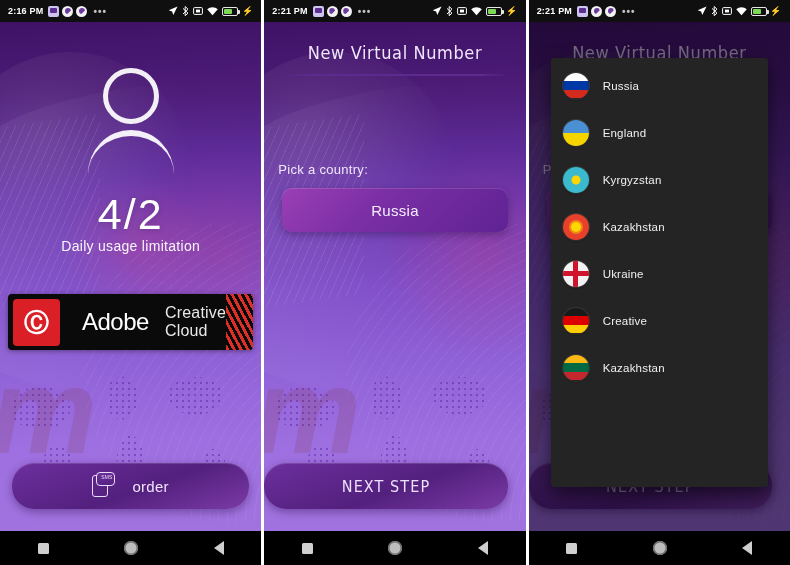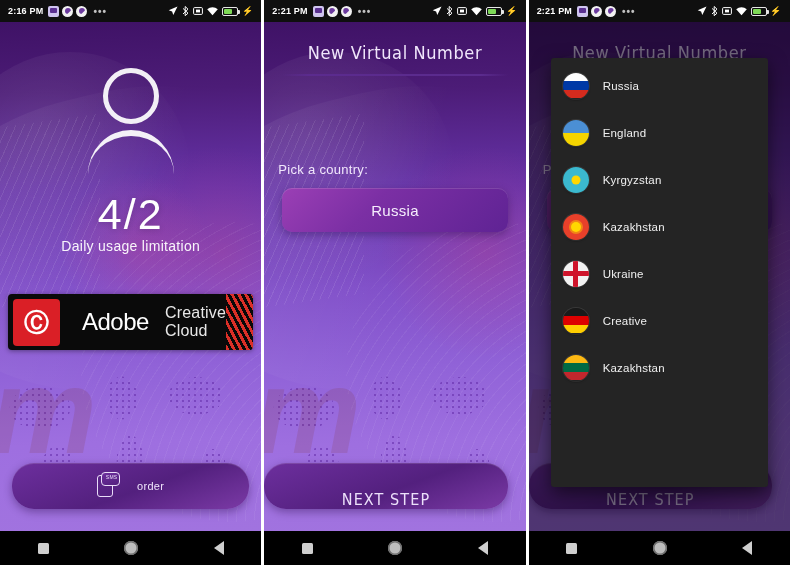--- a/index.html
+++ b/index.html
@@ -194,21 +194,21 @@
   .sms-icon::before {
     content:""; position:absolute; right:-8px; top:-4px;
     width: 17px; height: 12px; border: 1.6px solid #e9dcf8;
     border-radius: 4px; background: linear-gradient(160deg,#6d2f9e,#53207e);
   }
   .sms-icon em {
     position: absolute; right: -6px; top: -2.5px; width: 13px;
     font-style: normal; font-size: 5px; color: #e9dcf8; text-align: center; z-index: 2;
     letter-spacing: .2px;
   }
-  .order-label { font-size: 11px; letter-spacing: .3px; }
+  .order-label { font-size: 15px; letter-spacing: .3px; }
 
   
   .title {
     position: absolute; left: 0; right: 0; top: 20px;
     text-align: center;
     color: #f0e6fb;
     font-size: 18px;
     letter-spacing: .6px;
     font-family: "DejaVu Sans", sans-serif;
     font-stretch: condensed;
@@ -229,21 +229,21 @@
     background: linear-gradient(135deg,#9b3fb5 0%,#7b2fa4 40%,#5f2394 100%);
     box-shadow: 0 3px 9px rgba(40,10,70,.38), inset 0 1px 0 rgba(255,255,255,.14);
     display: flex; align-items: center; justify-content: center;
     color: #f6eefd; font-size: 15px; letter-spacing: .3px;
   }
   .next-btn {
     position: absolute; left: 0; right: 18px; bottom: 22px;
     height: 46px; border-radius: 22px;
     background: linear-gradient(160deg,#6d2f9e 0%,#53207e 55%,#7b3aa6 100%);
     box-shadow: 0 3px 9px rgba(40,10,70,.4), inset 0 1px 0 rgba(255,255,255,.13);
-    display: flex; align-items: flex-end; justify-content: center;
+    display: flex; align-items: center; justify-content: center;
     color: #ece0fa; font-size: 16px; letter-spacing: 1.1px;
     font-family: "DejaVu Sans", sans-serif;
     font-stretch: condensed;
   }
 
   
   .dim { position: absolute; inset: 22px 0 34px 0; background: rgba(12,4,24,.55); z-index: 20; }
   .dropdown {
     position: absolute; left: 22px; right: 22px; top: 58px; bottom: 78px;
     background: #242424;

